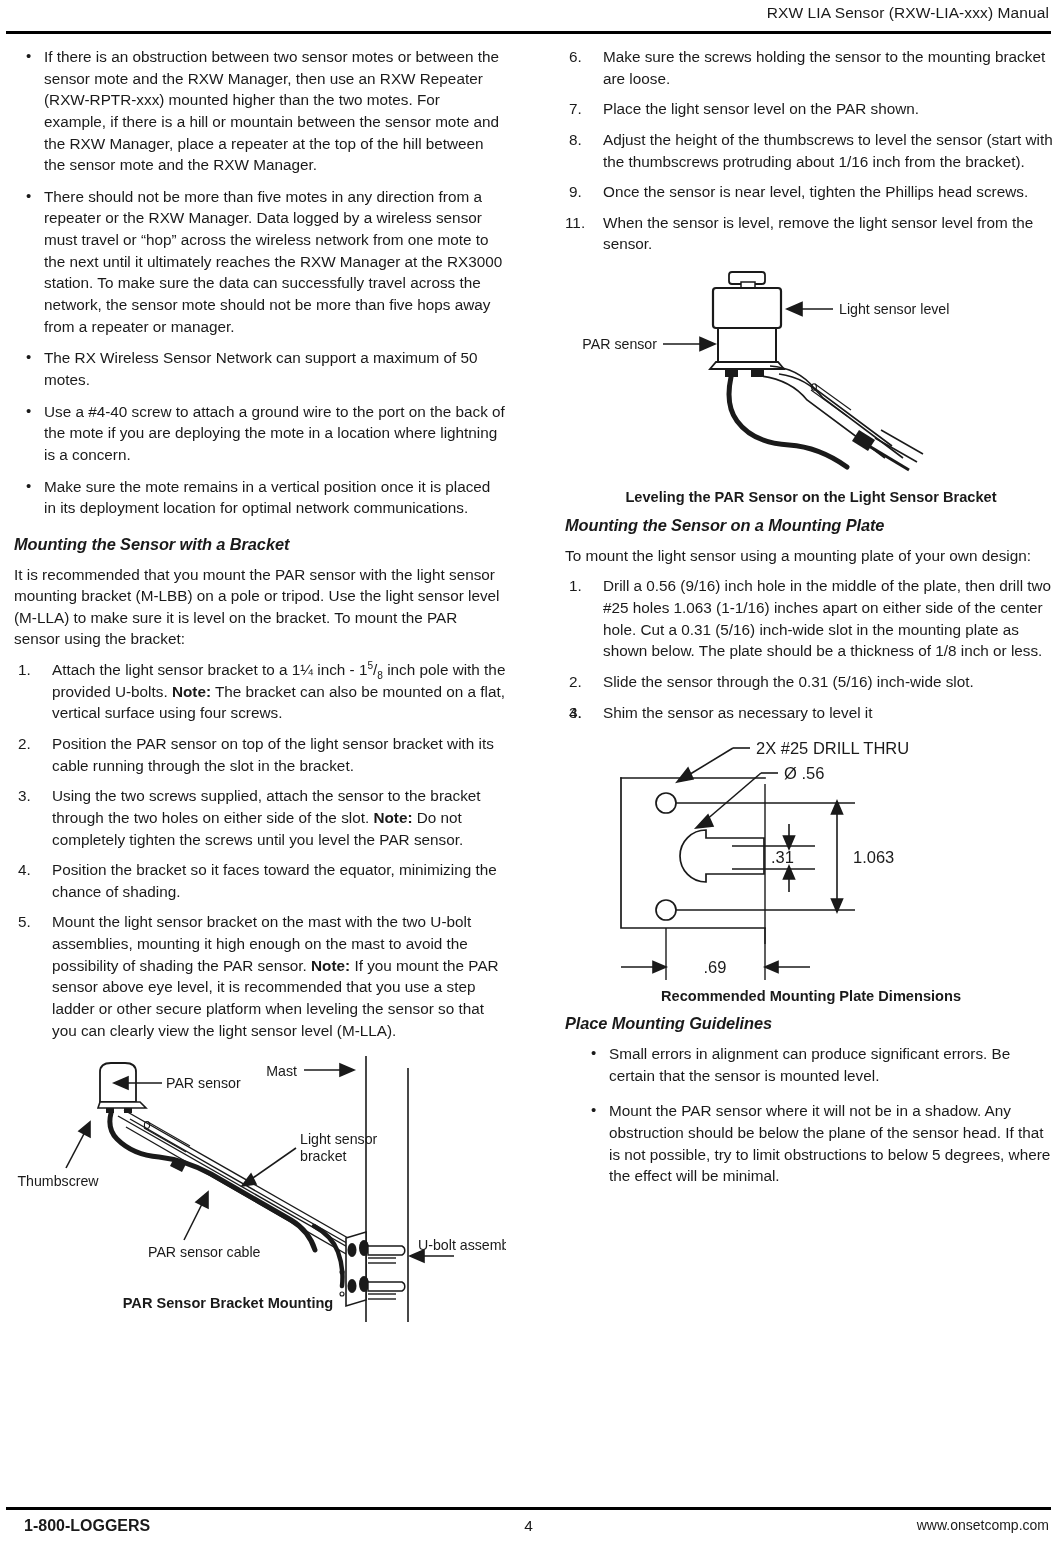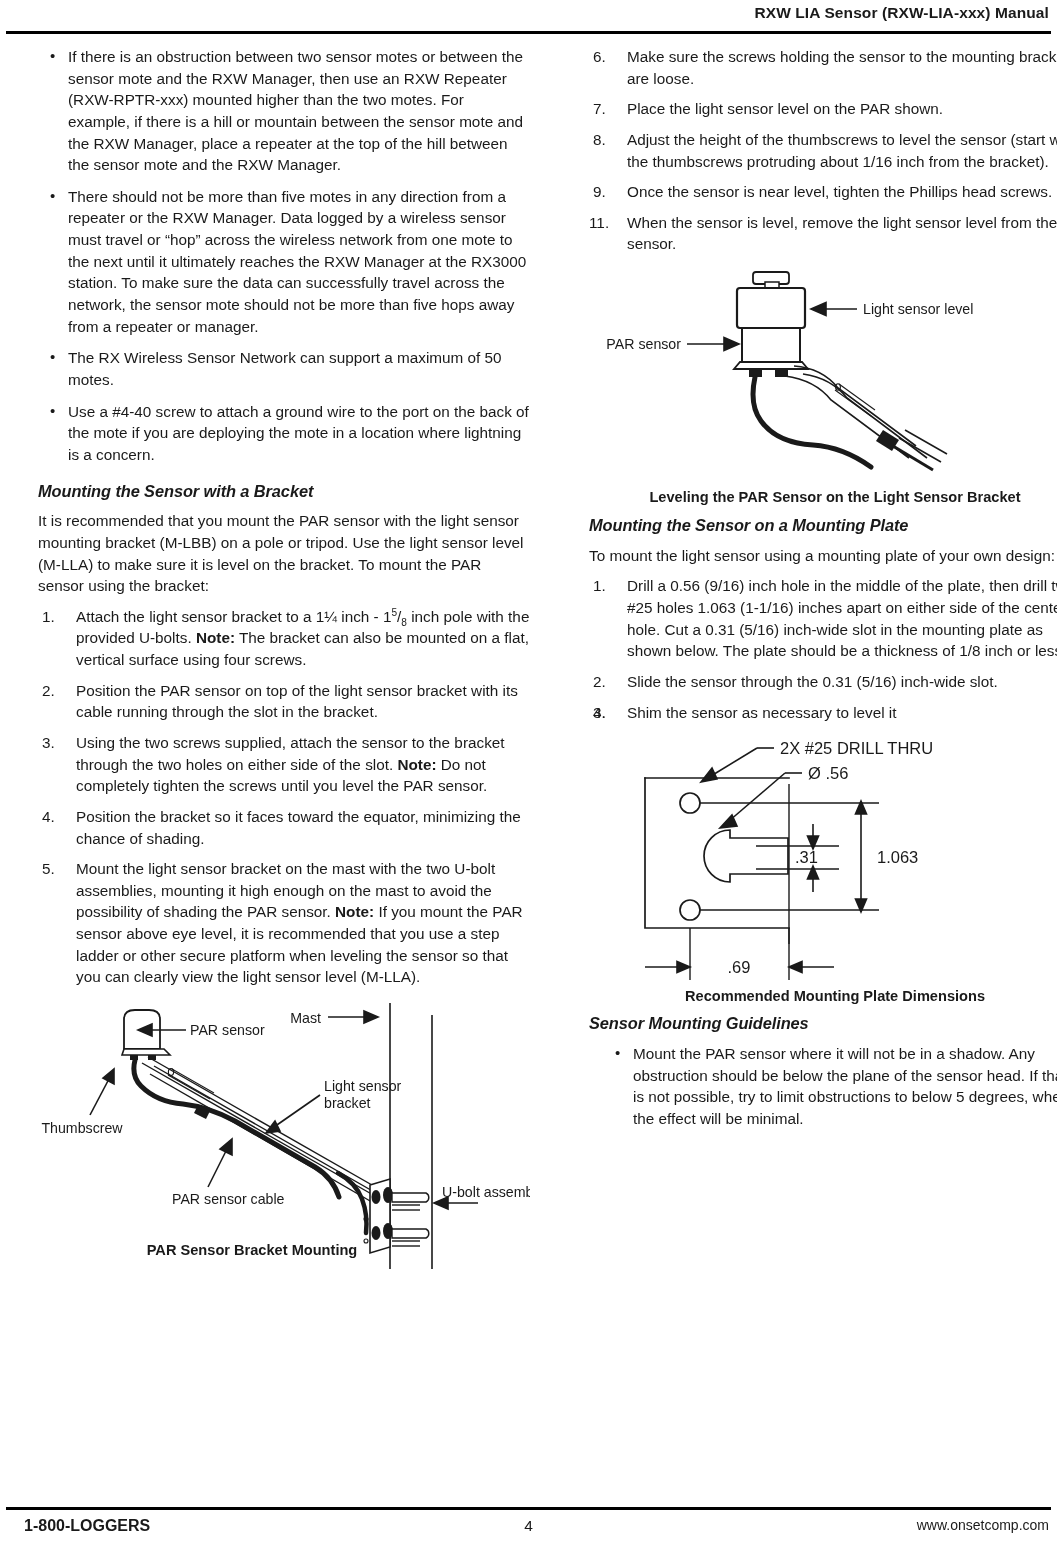--- a/index.html
+++ b/index.html
@@ -13,21 +13,20 @@
     position: relative;
     overflow: hidden;
   }
 
   
   .page-header {
     position: absolute;
     top: 0; left: 0; right: 0;
     height: 36px;
     padding: 16px 8px;
-    font-weight: bold;
   }
   .page-header .hdr-text {
     position: absolute;
     right: 8px;
     top: 4px;
     font-size: 15.5px;
     letter-spacing: .1px;
     white-space: nowrap;
   }
   .header-rule {
@@ -38,21 +37,20 @@
     background: #000;
   }
 
   
   .content {
     position: absolute;
     top: 46px;
     left: 8px;
     right: 8px;
     bottom: 80px;
-    margin-left: 24px;
   }
   .col {
     position: absolute;
     top: 0;
     width: 492px;
   }
   .col-left  { left: 6px; }
   .col-right { left: 557px; }
 
   
@@ -175,20 +173,21 @@
 
 <div class="content">
 
   <div class="col col-left">
 
     <ul class="bullets">
       <li>If there is an obstruction between two sensor motes or between the sensor mote and the RXW Manager, then use an RXW Repeater (RXW-RPTR-xxx) mounted higher than the two motes. For example, if there is a hill or mountain between the sensor mote and the RXW Manager, place a repeater at the top of the hill between the sensor mote and the RXW Manager.</li>
       <li>There should not be more than five motes in any direction from a repeater or the RXW Manager. Data logged by a wireless sensor must travel or “hop” across the wireless network from one mote to the next until it ultimately reaches the RXW Manager at the RX3000 station. To make sure the data can successfully travel across the network, the sensor mote should not be more than five hops away from a repeater or manager.</li>
       <li>The RX Wireless Sensor Network can support a maximum of 50 motes.</li>
       <li>Use a #4-40 screw to attach a ground wire to the port on the back of the mote if you are deploying the mote in a location where lightning is a concern.</li>
+      <li>Make sure the mote remains in a vertical position once it is placed in its deployment location for optimal network communications.</li>
     </ul>
 
     <h2 class="sect-head">Mounting the Sensor with a Bracket</h2>
 
     <p class="body-text">It is recommended that you mount the PAR sensor with the light sensor mounting bracket (M-LBB) on a pole or tripod. Use the light sensor level (M-LLA) to make sure it is level on the bracket. To mount the PAR sensor using the bracket:</p>
 
     <ol class="steps">
       <li>
         <span class="num">1.</span><span>Attach the light sensor bracket to a 1¼ inch - 1</span><span class="frac"><sup>5</sup>/<sub>8</sub></span><span> inch pole with the provided U-bolts. </span><b>Note:</b><span> The bracket can also be mounted on a flat, vertical surface using four screws.</span>
       </li>
@@ -441,23 +440,24 @@
           <line x1="213" y1="41" x2="196" y2="41"></line>
           <line x1="196" y1="41" x2="140" y2="89"></line>
           <path d="M131 96 l17 -2 l-5 -11 z"></path>
         </g>
         <text x="219" y="47" font-size="16.5" fill="#1a1a1a">Ø .56</text>
 
         <text x="246" y="269" font-size="14.6" font-weight="bold" fill="#1a1a1a" text-anchor="middle">Recommended Mounting Plate Dimensions</text>
       </svg>
     </div>
 
-    <h2 class="sect-head tight-top">Sensor Mounting Guidelines</h2>
+    <h2 class="sect-head tight-top">Place Mounting Guidelines</h2>
 
     <ul class="bullets indent2">
+      <li>Small errors in alignment can produce significant errors. Be certain that the sensor is mounted level.</li>
       <li>Mount the PAR sensor where it will not be in a shadow. Any obstruction should be below the plane of the sensor head. If that is not possible, try to limit obstructions to below 5 degrees, where the effect will be minimal.</li>
     </ul>
 
   </div>
 </div>
 
 <div class="page-footer">
   <div class="footer-rule"></div>
   <div class="footer-left">1-800-LOGGERS</div>
   <div class="footer-center">4</div>

